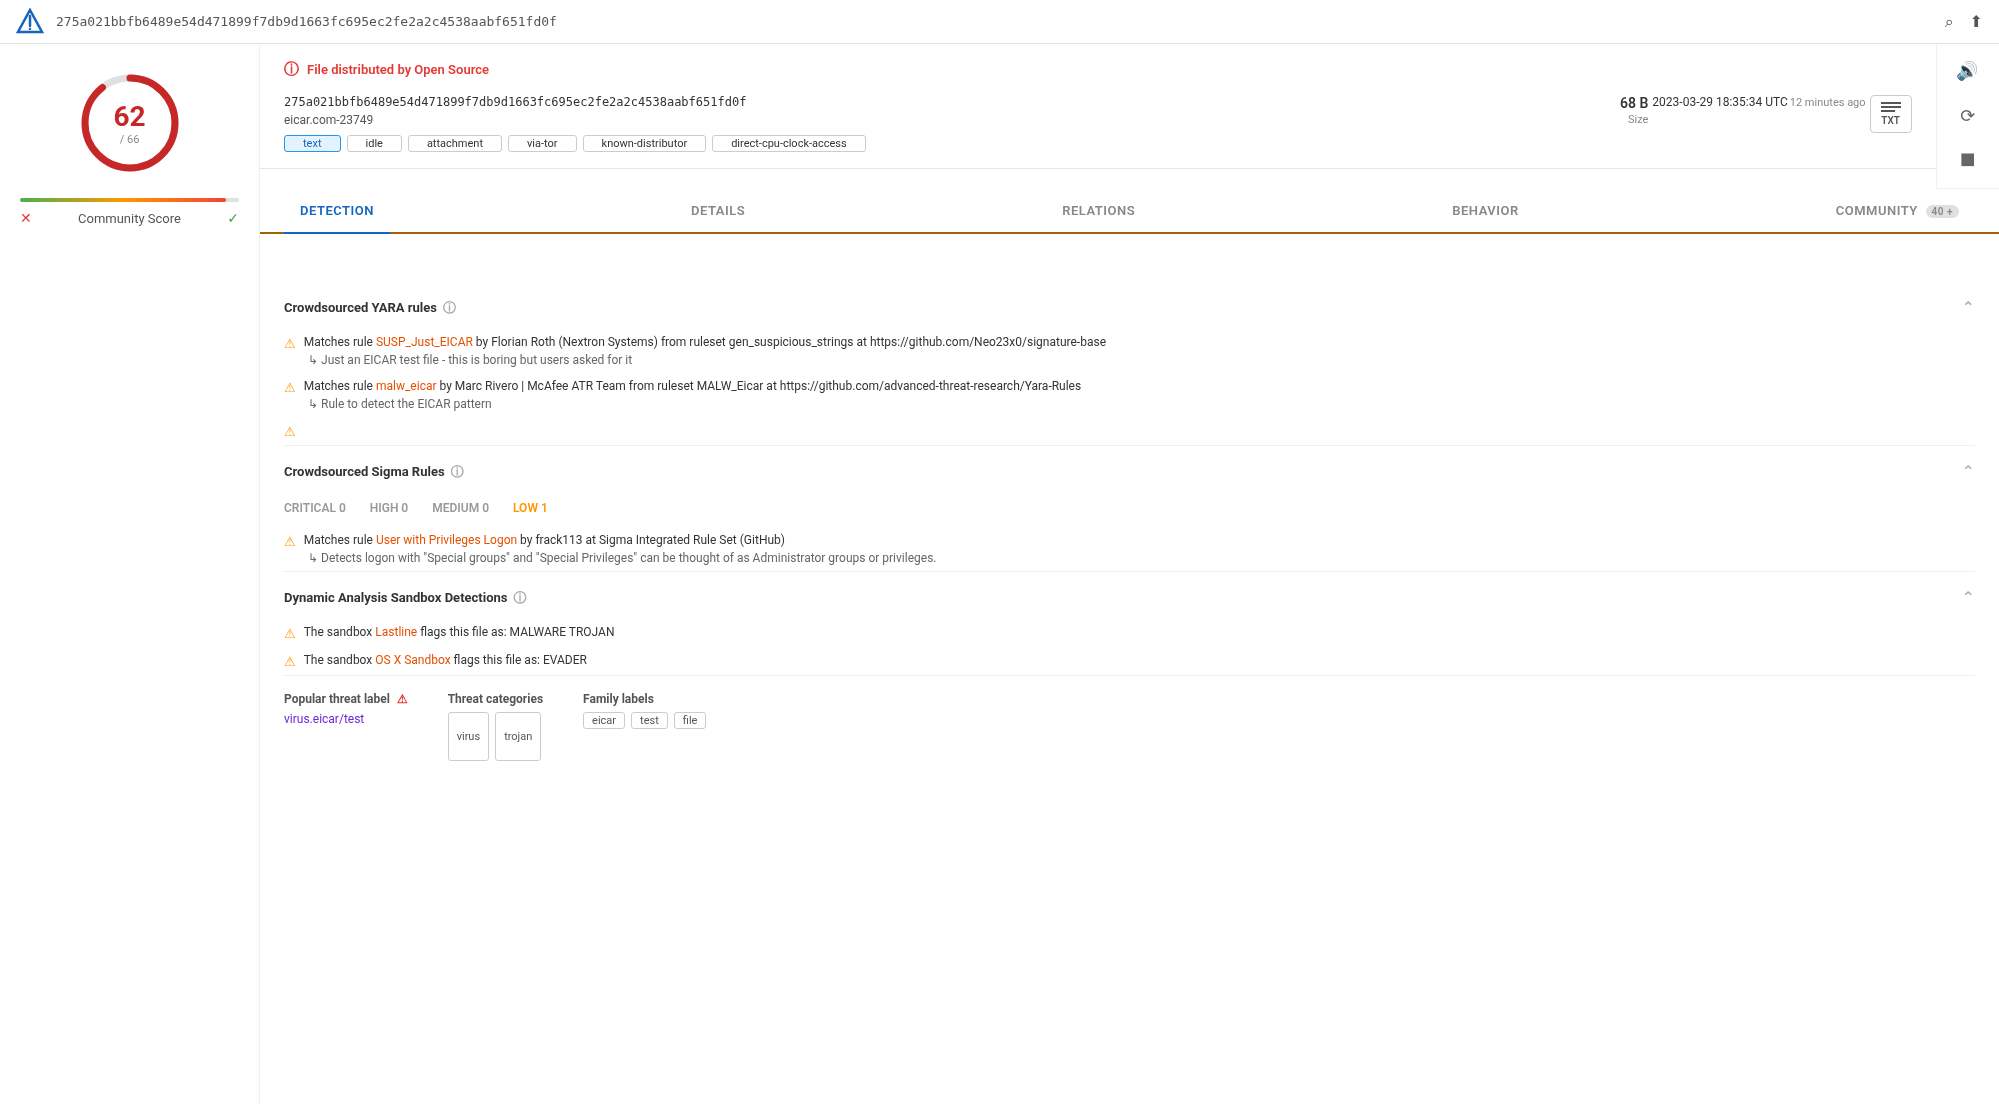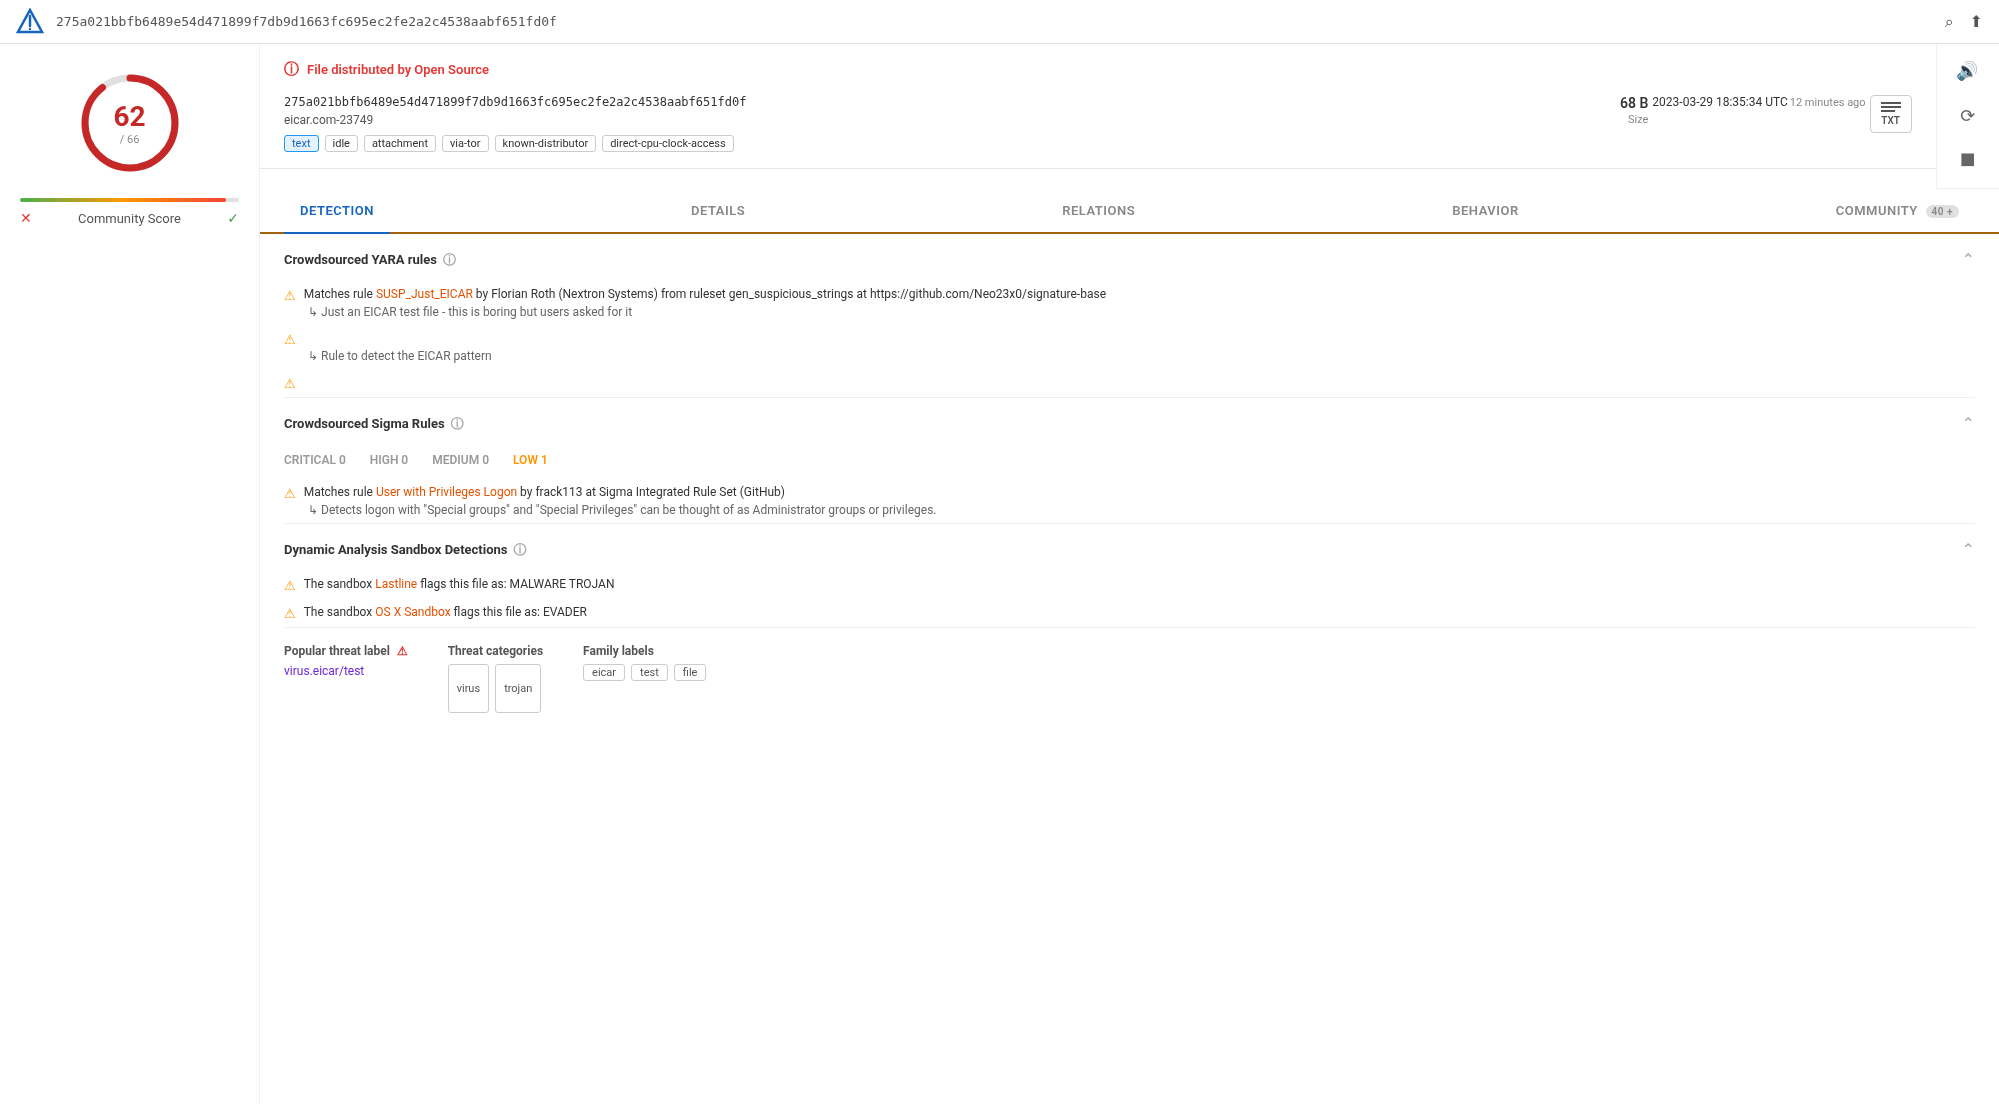--- a/index.html
+++ b/index.html
@@ -37,39 +37,39 @@
     .gauge-icon-right { color: #43a047; font-size: 14px; }
 
     
     .file-info-panel { padding: 16px 24px; border-bottom: 1px solid #e8e8e8; }
     .alert-banner { display: flex; align-items: center; gap: 8px; color: #e53935; font-size: 13px; font-weight: 600; margin-bottom: 16px; }
     .file-meta { display: flex; align-items: flex-start; gap: 16px; }
     .file-details { flex: 1; }
     .file-hash { font-family: monospace; font-size: 12px; color: #333; margin-bottom: 4px; }
     .file-source { font-size: 12px; color: #555; margin-bottom: 8px; }
     .file-tags { display: flex; gap: 6px; flex-wrap: wrap; }
-    .tag { font-size: 11px; border: 1px solid #ccc; border-radius: 3px; padding: 1px 7px; color: #333; }
+    .tag { font-size: 11px; border: 1px solid #ccc; border-radius: 3px; padding: 1px 18px; color: #333; }
     .tag.active { background: #e3f2fd; border-color: #2196f3; color: #1565c0; }
     .file-size-info { display: flex; flex-direction: column; align-items: flex-end; gap: 2px; min-width: 120px; }
     .file-size-label { font-size: 11px; color: #888; }
     .file-size-value { font-size: 14px; font-weight: 600; color: #333; }
     .file-date { font-size: 12px; color: #333; }
     .file-date-sub { font-size: 11px; color: #888; }
     .file-type-icon { display: flex; flex-direction: column; align-items: center; border: 1px solid #ccc; padding: 6px 10px; border-radius: 4px; cursor: pointer; }
     .file-type-lines { display: flex; flex-direction: column; gap: 2px; }
     .file-type-label { font-size: 10px; color: #555; margin-top: 3px; font-weight: 600; }
 
     
     .tabs { display: flex; gap: 0; border-bottom: 2px solid #a16207; padding: 0 24px; justify-content: space-between; }
     .tab { padding: 14px 16px; font-size: 13px; font-weight: 600; color: #888; cursor: pointer; border-bottom: 2px solid transparent; margin-bottom: -2px; text-transform: uppercase; letter-spacing: 0.5px; }
     .tab.active { color: #1565c0; border-bottom-color: #1565c0; }
     .tab-badge { display: inline-block; background: #e0e0e0; border-radius: 10px; padding: 1px 6px; font-size: 10px; margin-left: 4px; }
 
     
-    .detection-content { padding: 0 24px; }
+    .detection-content { padding: 0 24px; margin-top: 48px; }
     
     .section { border-bottom: 1px solid #f0f0f0; }
     .section-header { display: flex; justify-content: space-between; align-items: center; padding: 16px 0 12px; cursor: pointer; }
     .section-title { font-size: 13px; font-weight: 700; color: #333; display: flex; align-items: center; gap: 6px; }
     .info-icon { color: #aaa; font-size: 13px; }
     .collapse-icon { color: #aaa; font-size: 16px; }
 
     
     .yara-item { padding: 6px 0; display: flex; flex-direction: column; gap: 2px; }
     .yara-main { display: flex; align-items: flex-start; gap: 8px; font-size: 12px; }
@@ -226,20 +226,21 @@
             <div class="yara-item">
               <div class="yara-main">
                 <span class="warning-icon">⚠</span>
                 <span>Matches rule <a class="rule-link" href="#">SUSP_Just_EICAR</a> by Florian Roth (Nextron Systems) from ruleset gen_suspicious_strings at https://github.com/Neo23x0/signature-base</span>
               </div>
               <div class="yara-sub">↳ Just an EICAR test file - this is boring but users asked for it</div>
             </div>
             <div class="yara-item">
               <div class="yara-main">
                 <span class="warning-icon">⚠</span>
+                <span>Matches rule <a class="rule-link" href="#">malw_eicar</a> by Marc Rivero | McAfee ATR Team from ruleset MALW_Eicar at https://github.com/advanced-threat-research/Yara-Rules</span>
               </div>
               <div class="yara-sub">↳ Rule to detect the EICAR pattern</div>
             </div>
             <div class="yara-item">
               <div class="yara-main">
                 <span class="warning-icon">⚠</span>
               </div>
             </div>
           </div>
       </div>

